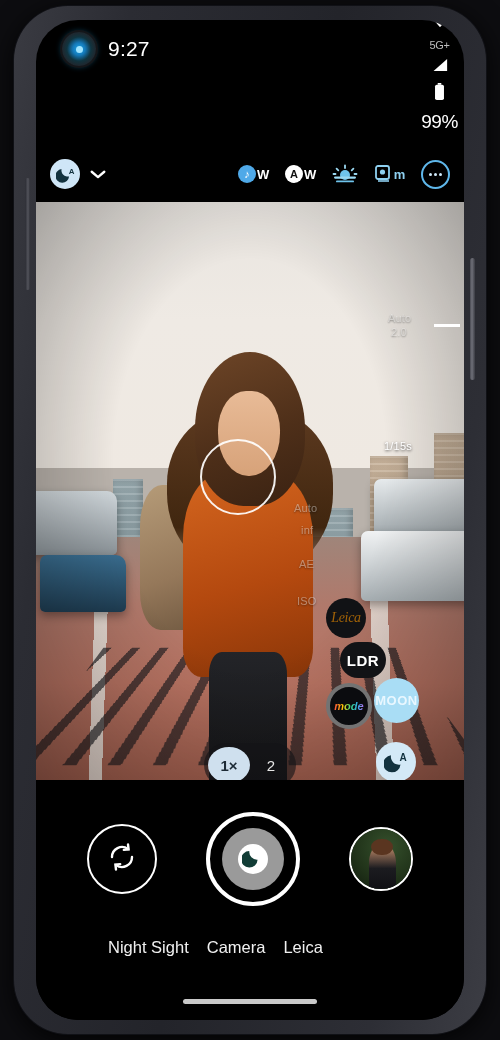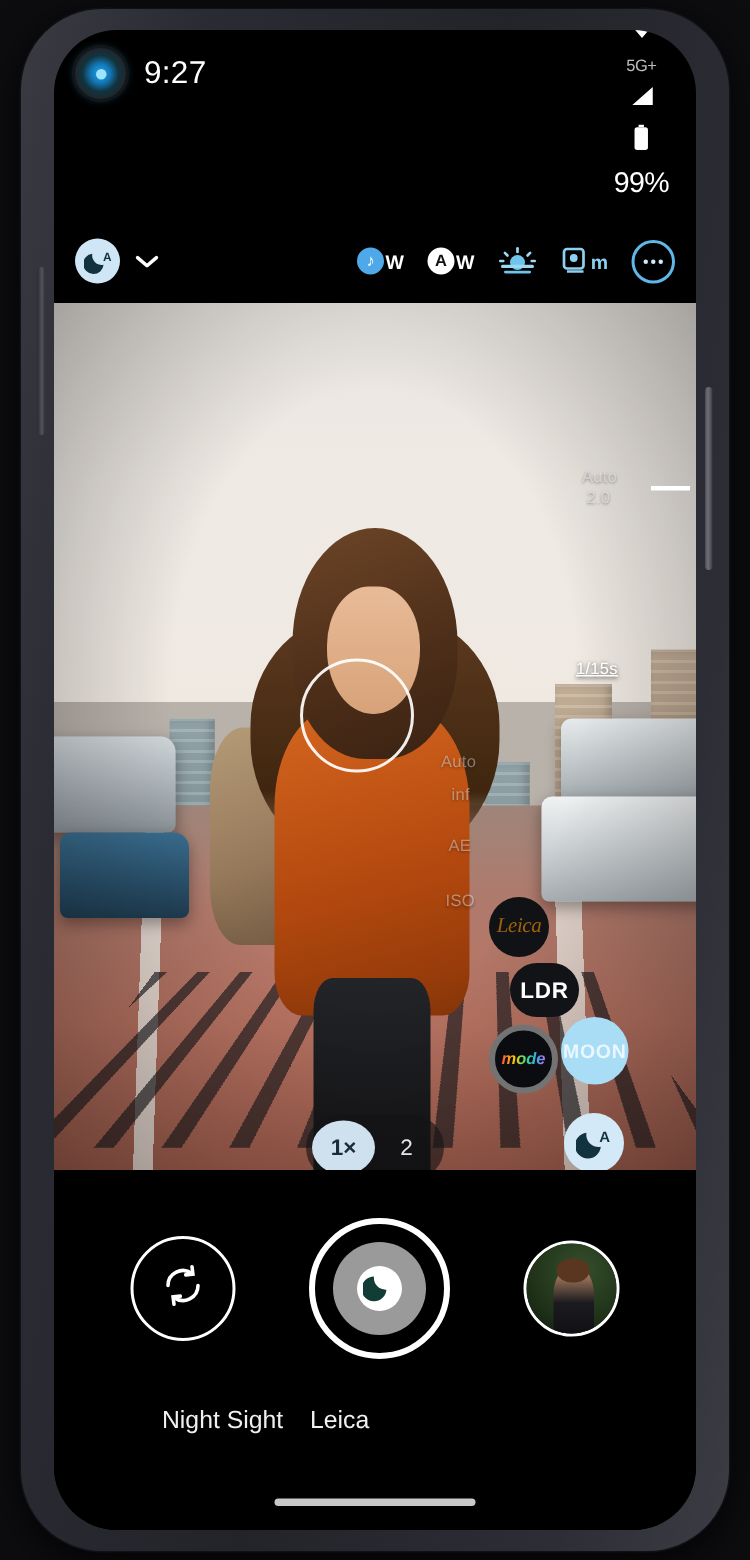--- a/index.html
+++ b/index.html
@@ -57,21 +57,21 @@
   .side-btn.right-vol {
     right: 11px;
     top: 252px;
     width: 5px;
     height: 122px;
   }
 
   
   .status-bar {
     position: absolute;
-    left: 0; top: 0;
+    left: 12px; top: 0;
     width: 428px;
     height: 58px;
     display: flex;
     align-items: center;
     justify-content: space-between;
     padding: 0 18px 0 14px;
     box-sizing: border-box;
     z-index: 8;
   }
   .status-left {
@@ -319,21 +319,20 @@
     color: rgba(255,255,255,.58);
     font-size: 11px;
     letter-spacing: .2px;
     z-index: 3;
     text-shadow: 0 1px 2px rgba(0,0,0,.4);
   }
   .ov-dim { color: rgba(255,255,255,.40); }
   .ov-strong {
     color: #fff;
     text-shadow: 0 1px 3px rgba(0,0,0,.75);
-    text-decoration: underline;
   }
   .ov-bar {
     position: absolute;
     width: 26px; height: 3px;
     background: #fff;
     z-index: 3;
   }
 
   
   .vf-badge {
@@ -762,20 +761,21 @@
             <div class="thumb-art">
               <div class="th-bg"></div>
               <div class="th-person"></div>
               <div class="th-hair"></div>
             </div>
           </div>
         </div>
 
         <div class="mode-tabs">
           <div class="mode-tab">Night Sight</div>
+          <div class="mode-tab">Camera</div>
           <div class="mode-tab">Leica</div>
         </div>
 
         <div class="home-bar"></div>
       </div>
 
     </div>
   </div>
 </div>
 

